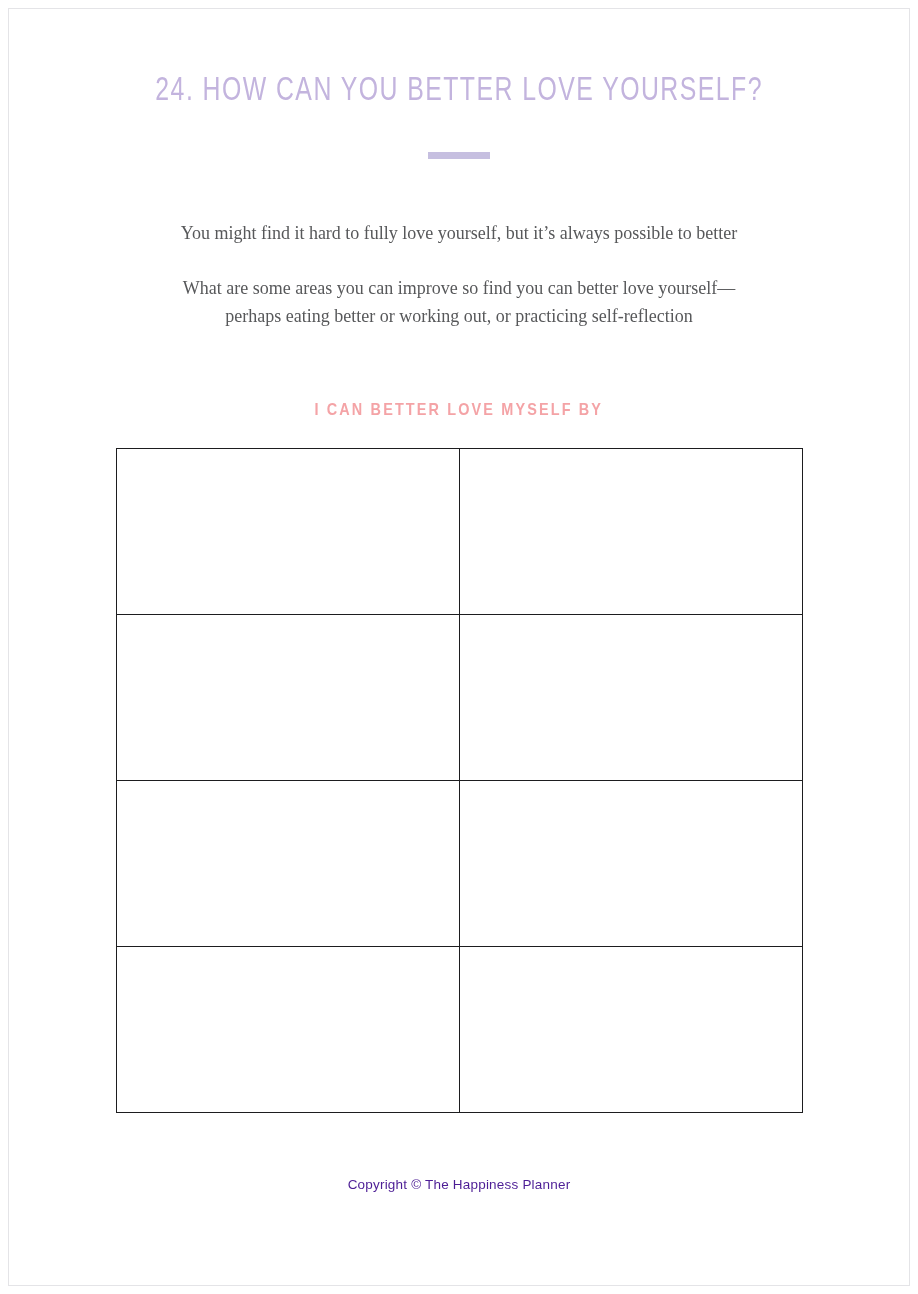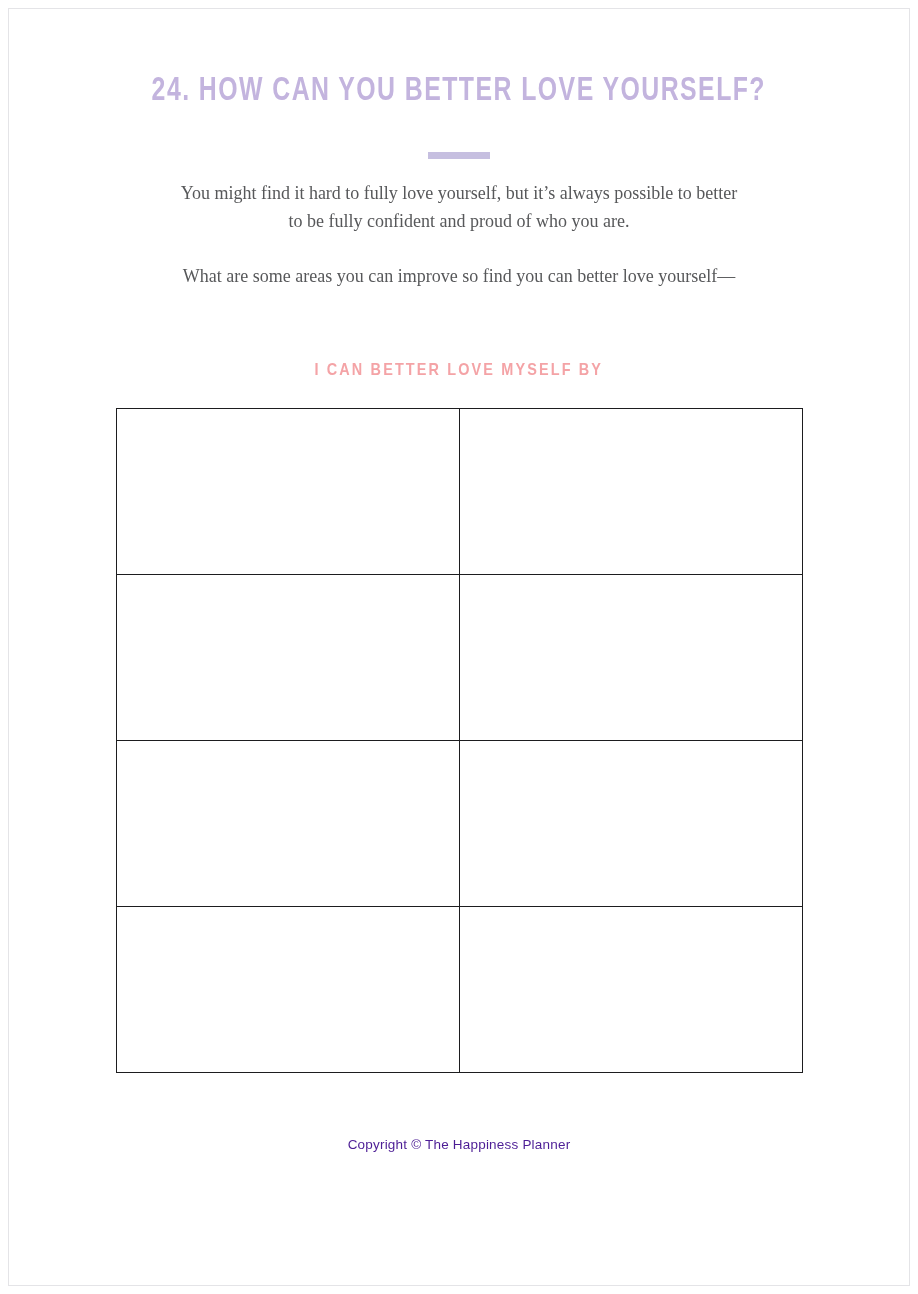--- a/index.html
+++ b/index.html
@@ -13,38 +13,38 @@
     position: absolute;
     top: 8px; left: 8px; right: 8px; bottom: 8px;
     background: #ffffff;
     border: 1px solid #e4e4e7;
     overflow: hidden;
   }
   .page-title {
     margin: 60px 0 0 0;
     text-align: center;
     font-size: 34px;
-    font-weight: 700;
+    font-weight: 400;
     letter-spacing: 2px;
     color: #c3b4de;
     white-space: nowrap;
   }
   .condense-title {
     display: inline-block;
     transform: scaleX(0.73);
     transform-origin: center;
     white-space: nowrap;
   }
   .title-divider {
     width: 62px; height: 7px;
     background: #c6bfe0;
     margin: 44px auto 0 auto;
   }
   .para {
-    margin: 20px auto 0 auto;
+    margin: 60px auto 0 auto;
     width: 700px;
     text-align: center;
     font-family: "Liberation Serif", serif;
     font-size: 18px;
     line-height: 28px;
     color: #57585a;
   }
   .para.prompt { margin-top: 27px; }
   .col-headers {
     width: 687px;
@@ -89,25 +89,25 @@
 <body>
 
 <div class="page">
 
   <h1 class="page-title"><span class="condense-title">24. HOW CAN YOU BETTER LOVE YOURSELF?</span></h1>
 
   <div class="title-divider"></div>
 
   <div class="para">
     <div>You might find it hard to fully love yourself, but it’s always possible to better</div>
-    <div>to be fully confident and proud of who you are.</div>
   </div>
 
   <div class="para prompt">
     <div>What are some areas you can improve so find you can better love yourself—</div>
+    <div>perhaps eating better or working out, or practicing self-reflection</div>
   </div>
 
   <div class="col-headers">
     <div class="col-header"><span class="condense-header">I CAN BETTER LOVE MYSELF BY</span></div>
   </div>
 
   <table class="worksheet">
     <tbody>
       <tr>
         <td></td>

